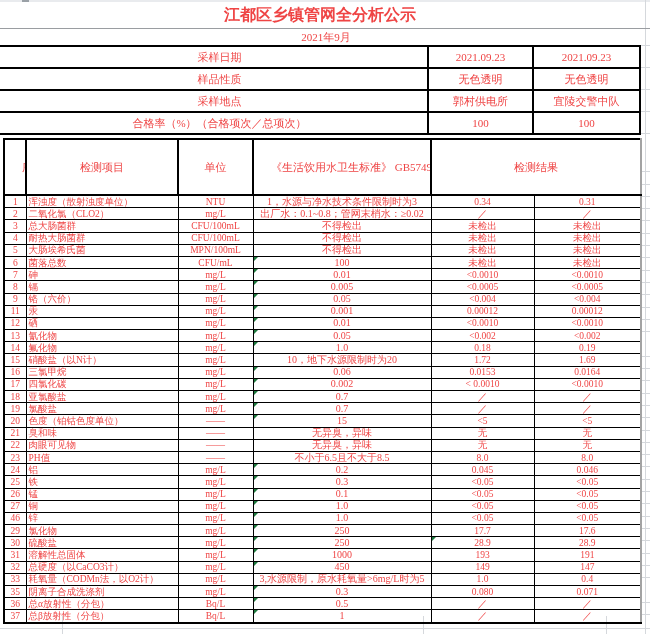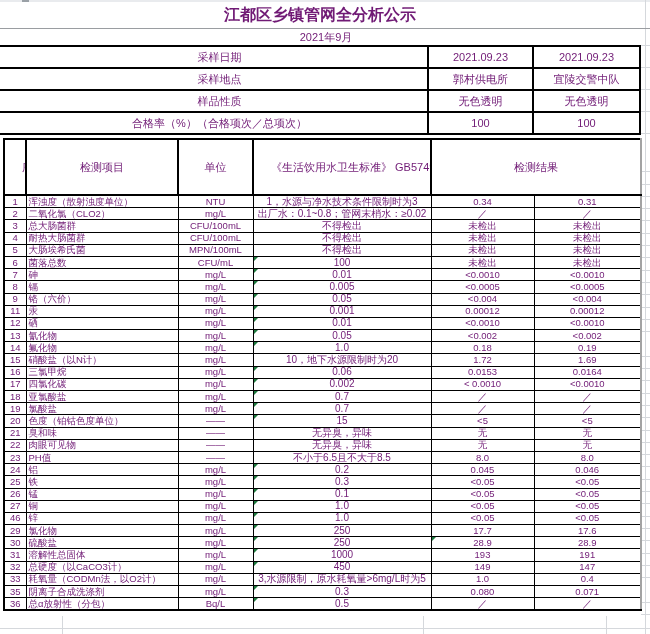--- a/index.html
+++ b/index.html
@@ -1,17 +1,17 @@
 <!DOCTYPE html>
 <html><head>
 <meta charset="utf-8">
 <style>
   html,body{margin:0;padding:0;background:#fff;}
   .screen{position:relative;width:650px;height:634px;background:#ffffff;overflow:hidden;
-          font-family:Liberation Sans, sans-serif;color:#701a75;}
+          font-family:Liberation Serif, serif;color:#ef4444;}
   
   .gl{position:absolute;background:#d5d8dc;}
   .topband{position:absolute;left:0;top:0;width:650px;height:2px;background:#e9ebee;}
   .toptick{position:absolute;left:22px;top:0;width:7px;height:2px;background:#9aa0a6;}
   
   .title{position:absolute;left:0;top:2px;width:640px;height:25px;line-height:25px;
          text-align:center;font-size:16px;font-weight:bold;}
   .title-rule{position:absolute;left:0;top:28px;width:650px;height:1px;background:#9a9da1;}
   .subtitle{position:absolute;left:6px;top:29px;width:640px;height:16px;line-height:16px;
             text-align:center;font-size:11px;}
@@ -70,28 +70,28 @@
         <col style="width:105px">
         <col style="width:107px">
       </colgroup>
     <tbody>
         <tr>
       <td class="lab">采样日期</td>
       <td class="v1">2021.09.23</td>
       <td class="v2">2021.09.23</td>
     </tr>
     <tr>
+      <td class="lab">样品性质</td>
+      <td class="v1">无色透明</td>
+      <td class="v2">无色透明</td>
+    </tr>
+    <tr>
       <td class="lab">采样地点</td>
       <td class="v1">郭村供电所</td>
       <td class="v2">宜陵交警中队</td>
-    </tr>
-    <tr>
-      <td class="lab">样品性质</td>
-      <td class="v1">无色透明</td>
-      <td class="v2">无色透明</td>
     </tr>
     <tr>
       <td class="lab">合格率（%）（合格项次／总项次）</td>
       <td class="v1">100</td>
       <td class="v2">100</td>
     </tr>
   </tbody>
     </table>
 
   <table class="main">
@@ -378,16 +378,24 @@
           <td class="col-r2">0.071</td>
         </tr>
         <tr>
           <td class="col-no">36</td>
           <td class="col-item">总α放射性（分包）</td>
           <td class="col-unit">Bq/L</td>
           <td class="col-standard marked">0.5</td>
           <td class="col-r1">／</td>
           <td class="col-r2">／</td>
         </tr>
+        <tr>
+          <td class="col-no">37</td>
+          <td class="col-item">总β放射性（分包）</td>
+          <td class="col-unit">Bq/L</td>
+          <td class="col-standard marked">1</td>
+          <td class="col-r1">／</td>
+          <td class="col-r2">／</td>
+        </tr>
       </tbody>
   </table>
 
 </div>
 
 </body></html>

